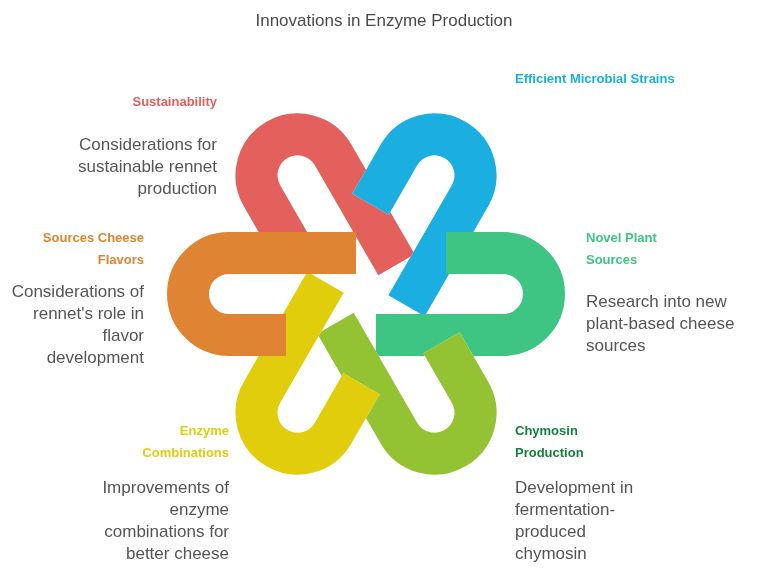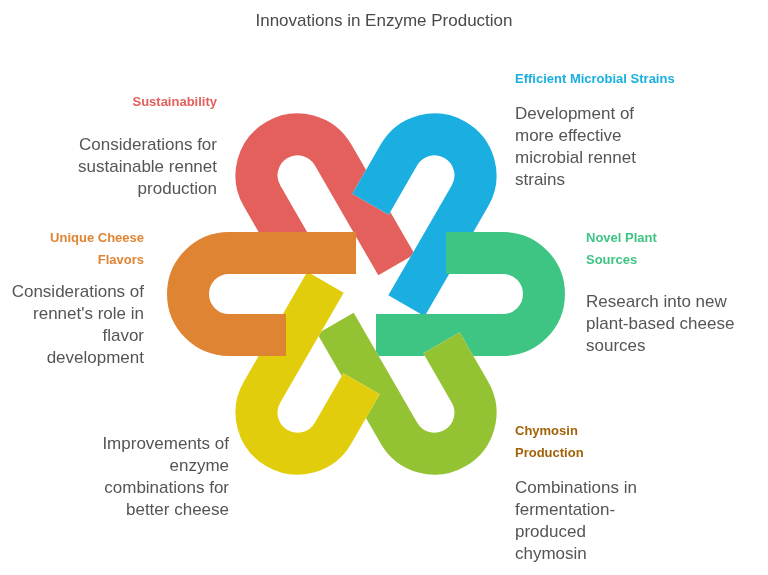--- a/index.html
+++ b/index.html
@@ -53,33 +53,33 @@
   </g>
 </svg>
 
 <div class="label right" style="right:551px; top:91px; width:220px;">
   <div class="head" style="color:#E3605C;">Sustainability</div>
   <div class="desc" style="margin-top:21px;">Considerations for sustainable rennet production</div>
 </div>
 
 <div class="label left" style="left:515px; top:68px; width:170px;">
   <div class="head" style="color:#1AAFE0;">Efficient Microbial Strains</div>
-  <div class="desc" style="width:145px;">Development of more effective microbial rennet strains</div>
 </div>
 
 <div class="label right" style="right:624px; top:227px; width:140px;">
-  <div class="head" style="color:#DF8432;">Unique Cheese Flavors</div>
+  <div class="head" style="color:#DF8432;">Sources Cheese Flavors</div>
   <div class="desc" style="margin-top:10px;">Considerations of rennet's role in flavor development</div>
 </div>
 
 <div class="label left" style="left:586px; top:227px; width:170px;">
   <div class="head" style="color:#3EC483; width:110px;">Novel Plant Sources</div>
   <div class="desc" style="margin-top:20px;">Research into new plant-based cheese sources</div>
 </div>
 
 <div class="label right" style="right:539px; top:420px; width:150px;">
+  <div class="head" style="color:#E2CD0C; width:95px; margin-left:auto;">Enzyme Combinations</div>
   <div class="desc">Improvements of enzyme combinations for better cheese</div>
 </div>
 
 <div class="label left" style="left:515px; top:420px; width:140px;">
-  <div class="head" style="color:#a16207; width:100px;">Chymosin Production</div>
-  <div class="desc">Combinations in fermentation-produced chymosin</div>
+  <div class="head" style="color:#15803d; width:100px;">Chymosin Production</div>
+  <div class="desc">Development in fermentation-produced chymosin</div>
 </div>
 
 </body></html>

